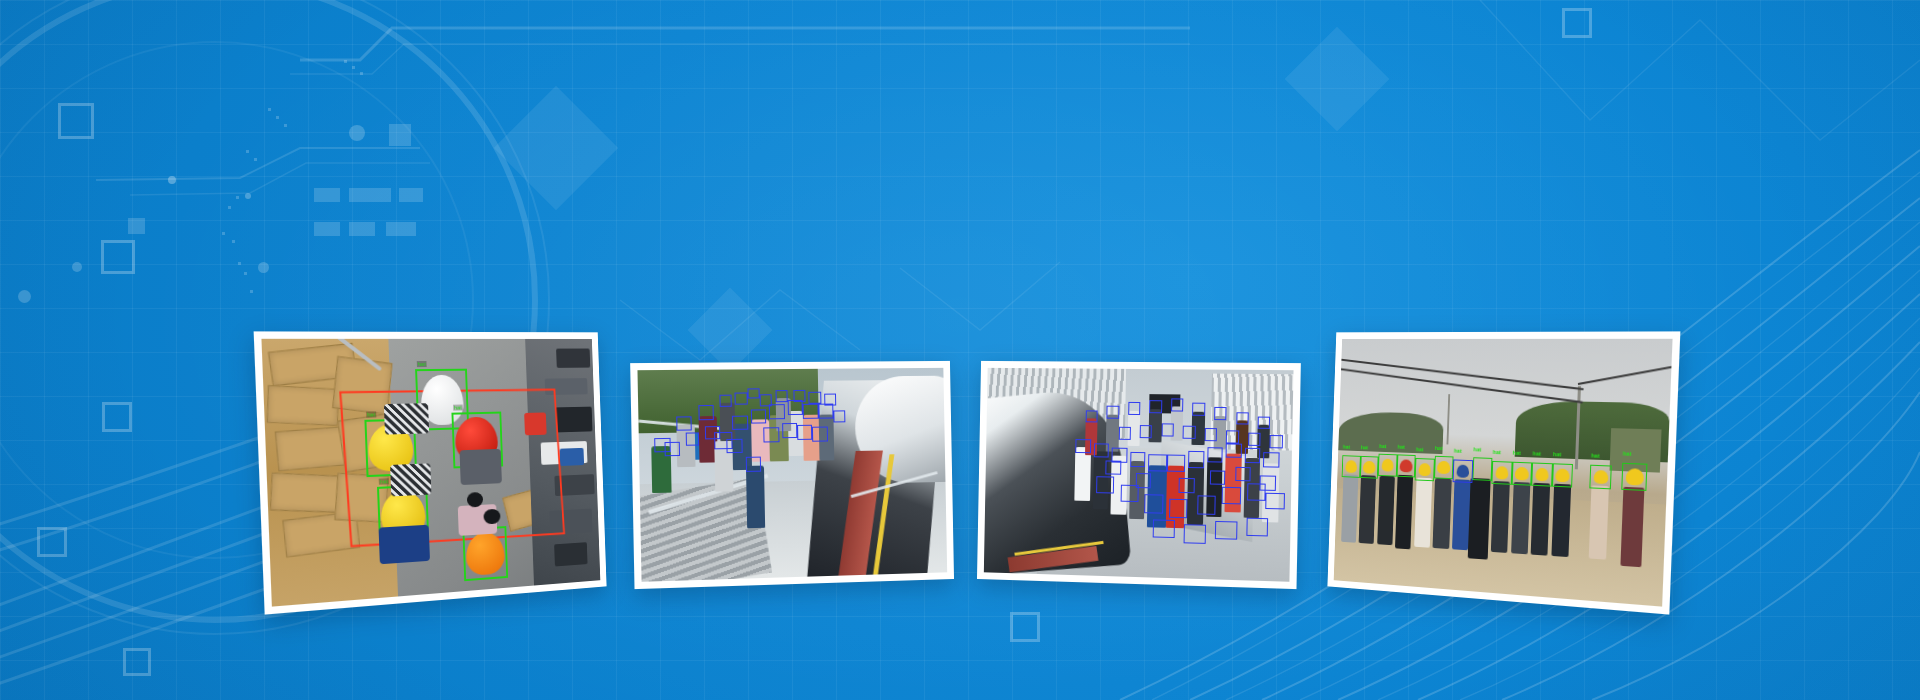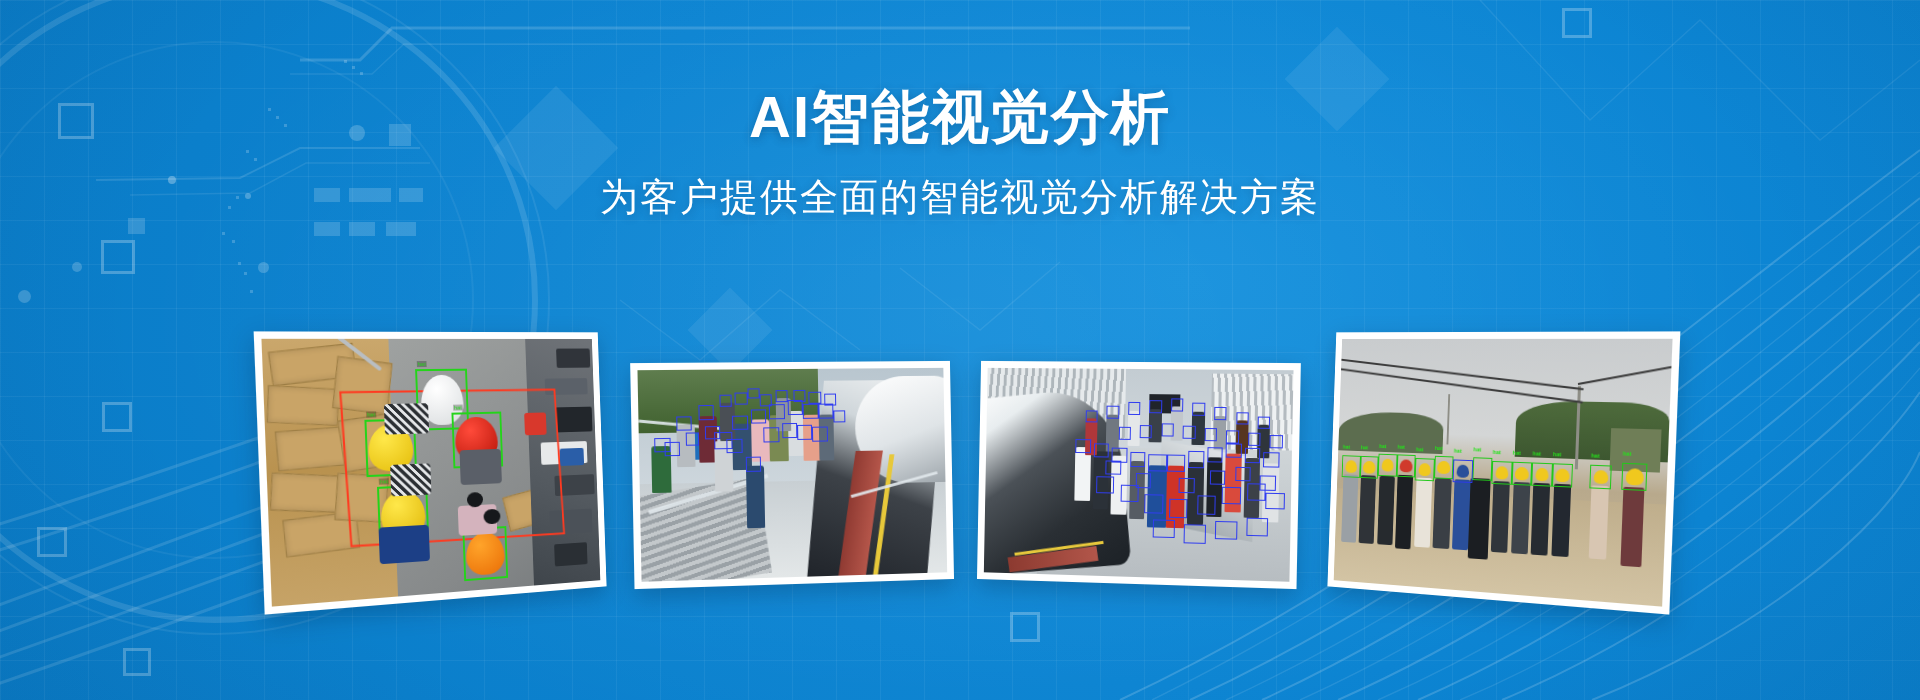--- a/index.html
+++ b/index.html
@@ -247,24 +247,20 @@
     <div class="dot" style="left:72px;top:262px;width:10px;height:10px;"></div>
     <div class="dot" style="left:258px;top:262px;width:11px;height:11px;"></div>
 
     <div class="diamond" style="left:512px;top:104px;width:88px;height:88px;"></div>
     <div class="diamond" style="left:1300px;top:42px;width:74px;height:74px;"></div>
     <div class="diamond" style="left:700px;top:300px;width:60px;height:60px;"></div>
   </div>
 
   <div class="bg-layer vignette"></div>
 
-  <div class="text-block">
-    <div class="title">AI智能视觉分析</div>
-    <div class="subtitle">为客户提供全面的智能视觉分析解决方案</div>
-  </div>
 
   <div class="gallery">
 
     <div class="photo" id="photo-1">
       <div class="frame">
         <div class="scene s1">
           <div class="floor"></div>
           <div class="boxcol"></div>
           <div class="bx" style="left:2%;top:3%;width:24%;height:13%;transform:rotate(-6deg);"></div>
           <div class="bx" style="left:1%;top:18%;width:20%;height:14%;transform:rotate(4deg);"></div>

